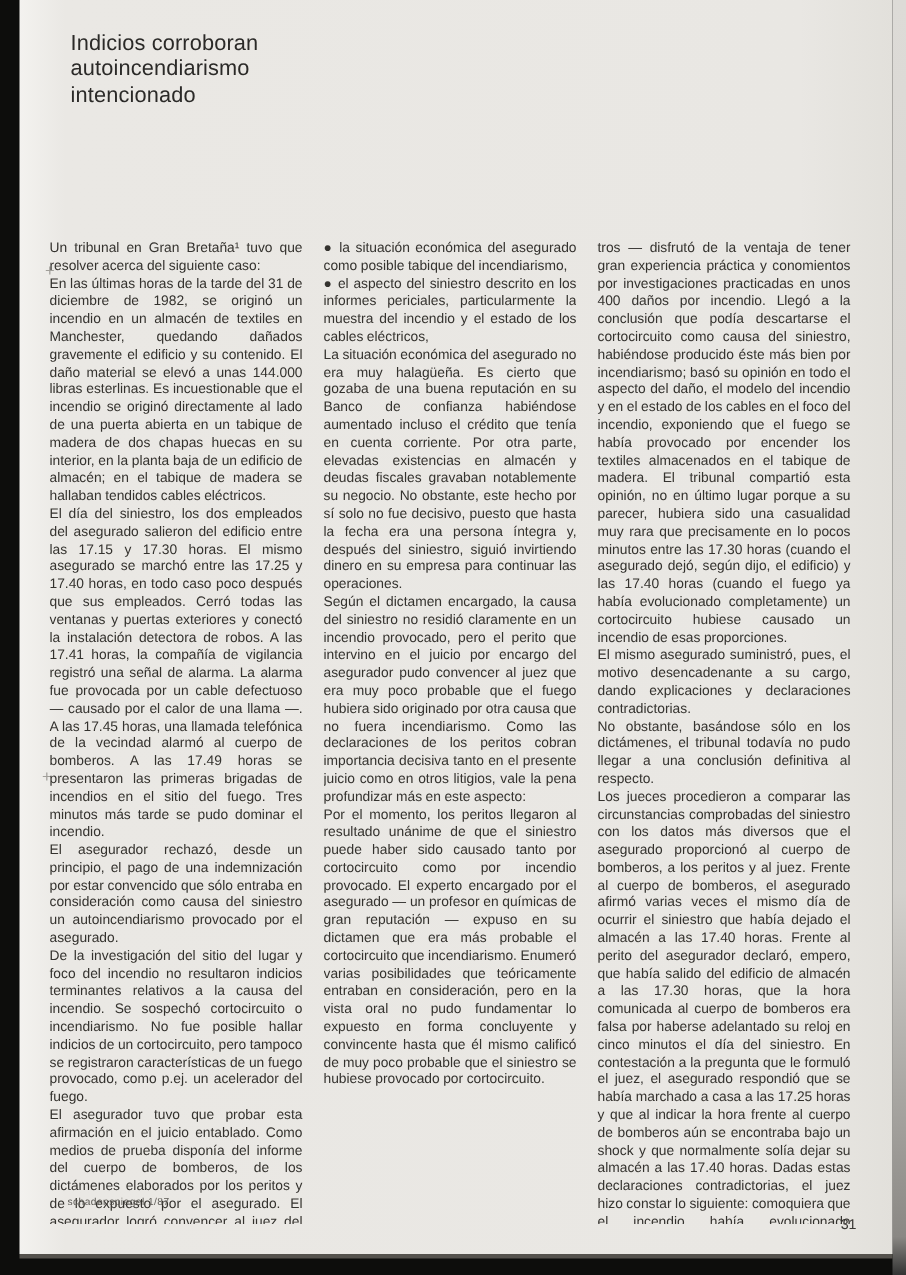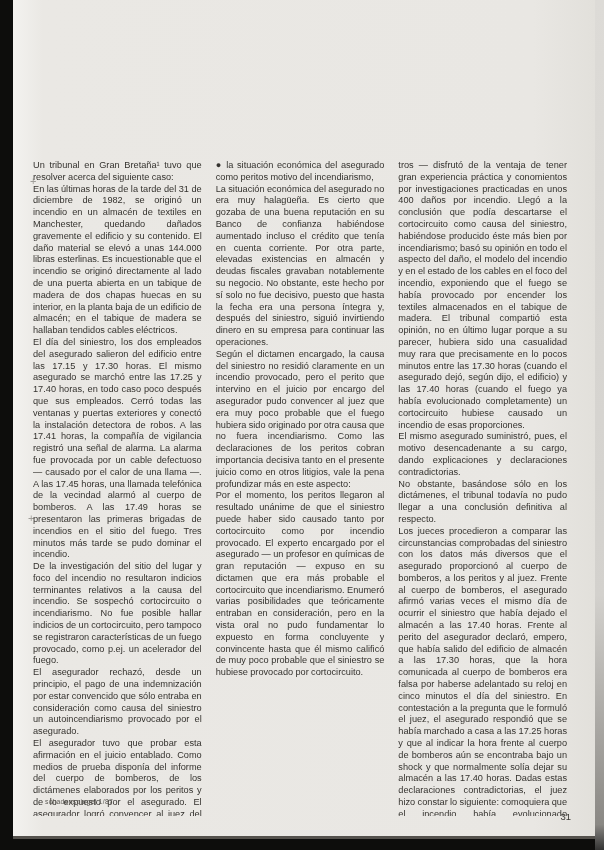--- a/index.html
+++ b/index.html
@@ -58,35 +58,37 @@
     position:absolute; right:24px; top:795px;
     font-size:9.5px; color:#3a3834;margin-top:16px;
   }
 </style>
 </head>
 <body>
 
 <div class="right-edge"></div>
 
 <div class="page">
+  <h1 class="title">Indicios corroboran autoincendiarismo intencionado</h1>
 
   <span class="reg-mark m1">+</span>
   <span class="reg-mark m2">+</span>
 
   <div class="columns">
     <div class="col">
         <p>Un tribunal en Gran Bretaña¹ tuvo que resolver acerca del siguiente caso:</p>
         <p>En las últimas horas de la tarde del 31 de diciembre de 1982, se originó un incendio en un almacén de textiles en Manchester, quedando dañados gravemente el edificio y su contenido. El daño material se elevó a unas 144.000 libras esterlinas. Es incuestionable que el incendio se originó directamente al lado de una puerta abierta en un tabique de madera de dos chapas huecas en su interior, en la planta baja de un edificio de almacén; en el tabique de madera se hallaban tendidos cables eléctricos.</p>
         <p>El día del siniestro, los dos empleados del asegurado salieron del edificio entre las 17.15 y 17.30 horas. El mismo asegurado se marchó entre las 17.25 y 17.40 horas, en todo caso poco después que sus empleados. Cerró todas las ventanas y puertas exteriores y conectó la instalación detectora de robos. A las 17.41 horas, la compañía de vigilancia registró una señal de alarma. La alarma fue provocada por un cable defectuoso — causado por el calor de una llama —. A las 17.45 horas, una llamada telefónica de la vecindad alarmó al cuerpo de bomberos. A las 17.49 horas se presentaron las primeras brigadas de incendios en el sitio del fuego. Tres minutos más tarde se pudo dominar el incendio.</p>
+        <p>El asegurador rechazó, desde un principio, el pago de una indemnización por estar convencido que sólo entraba en consideración como causa del siniestro un autoincendiarismo provocado por el asegurado.</p>
         <p>De la investigación del sitio del lugar y foco del incendio no resultaron indicios terminantes relativos a la causa del incendio. Se sospechó cortocircuito o incendiarismo. No fue posible hallar indicios de un cortocircuito, pero tampoco se registraron características de un fuego provocado, como p.ej. un acelerador del fuego.</p>
-        <p>El asegurador rechazó, desde un principio, el pago de una indemnización por estar convencido que sólo entraba en consideración como causa del siniestro un autoincendiarismo provocado por el asegurado.</p>
         <p>El asegurador tuvo que probar esta afirmación en el juicio entablado. Como medios de prueba disponía del informe del cuerpo de bomberos, de los dictámenes elaborados por los peritos y de lo expuesto por el asegurado. El asegurador logró convencer al juez del autoincendiarismo provocado por el asegurado. Al pronunciar su fallo, el tribunal se remitió a otra sentencia².</p>
       </div>
     <div class="col">
-        <p>●  la situación económica del asegurado como peritos motivo del incendiarismo,</p>
+        <p>●  la situación económica del asegurado como posible tabique del incendiarismo,</p>
+        <p>●  el aspecto del siniestro descrito en los informes periciales, particularmente la muestra del incendio y el estado de los cables eléctricos,</p>
         <p>La situación económica del asegurado no era muy halagüeña. Es cierto que gozaba de una buena reputación en su Banco de confianza habiéndose aumentado incluso el crédito que tenía en cuenta corriente. Por otra parte, elevadas existencias en almacén y deudas fiscales gravaban notablemente su negocio. No obstante, este hecho por sí solo no fue decisivo, puesto que hasta la fecha era una persona íntegra y, después del siniestro, siguió invirtiendo dinero en su empresa para continuar las operaciones.</p>
         <p>Según el dictamen encargado, la causa del siniestro no residió claramente en un incendio provocado, pero el perito que intervino en el juicio por encargo del asegurador pudo convencer al juez que era muy poco probable que el fuego hubiera sido originado por otra causa que no fuera incendiarismo. Como las declaraciones de los peritos cobran importancia decisiva tanto en el presente juicio como en otros litigios, vale la pena profundizar más en este aspecto:</p>
         <p>Por el momento, los peritos llegaron al resultado unánime de que el siniestro puede haber sido causado tanto por cortocircuito como por incendio provocado. El experto encargado por el asegurado — un profesor en químicas de gran reputación — expuso en su dictamen que era más probable el cortocircuito que incendiarismo. Enumeró varias posibilidades que teóricamente entraban en consideración, pero en la vista oral no pudo fundamentar lo expuesto en forma concluyente y convincente hasta que él mismo calificó de muy poco probable que el siniestro se hubiese provocado por cortocircuito.</p>
       </div>
     <div class="col">
         <p>tros — disfrutó de la ventaja de tener gran experiencia práctica y conomientos por investigaciones practicadas en unos 400 daños por incendio. Llegó a la conclusión que podía descartarse el cortocircuito como causa del siniestro, habiéndose producido éste más bien por incendiarismo; basó su opinión en todo el aspecto del daño, el modelo del incendio y en el estado de los cables en el foco del incendio, exponiendo que el fuego se había provocado por encender los textiles almacenados en el tabique de madera. El tribunal compartió esta opinión, no en último lugar porque a su parecer, hubiera sido una casualidad muy rara que precisamente en lo pocos minutos entre las 17.30 horas (cuando el asegurado dejó, según dijo, el edificio) y las 17.40 horas (cuando el fuego ya había evolucionado completamente) un cortocircuito hubiese causado un incendio de esas proporciones.</p>
         <p>El mismo asegurado suministró, pues, el motivo desencadenante a su cargo, dando explicaciones y declaraciones contradictorias.</p>
         <p>No obstante, basándose sólo en los dictámenes, el tribunal todavía no pudo llegar a una conclusión definitiva al respecto.</p>
         <p>Los jueces procedieron a comparar las circunstancias comprobadas del siniestro con los datos más diversos que el asegurado proporcionó al cuerpo de bomberos, a los peritos y al juez. Frente al cuerpo de bomberos, el asegurado afirmó varias veces el mismo día de ocurrir el siniestro que había dejado el almacén a las 17.40 horas. Frente al perito del asegurador declaró, empero, que había salido del edificio de almacén a las 17.30 horas, que la hora comunicada al cuerpo de bomberos era falsa por haberse adelantado su reloj en cinco minutos el día del siniestro. En contestación a la pregunta que le formuló el juez, el asegurado respondió que se había marchado a casa a las 17.25 horas y que al indicar la hora frente al cuerpo de bomberos aún se encontraba bajo un shock y que normalmente solía dejar su almacén a las 17.40 horas. Dadas estas declaraciones contradictorias, el juez hizo constar lo siguiente: comoquiera que el incendio había evolucionado totalmente a las 17.40 horas, el asegurado sólo podría afirmar fehacientemente que no se había dado cuenta del incen-</p>
       </div>

